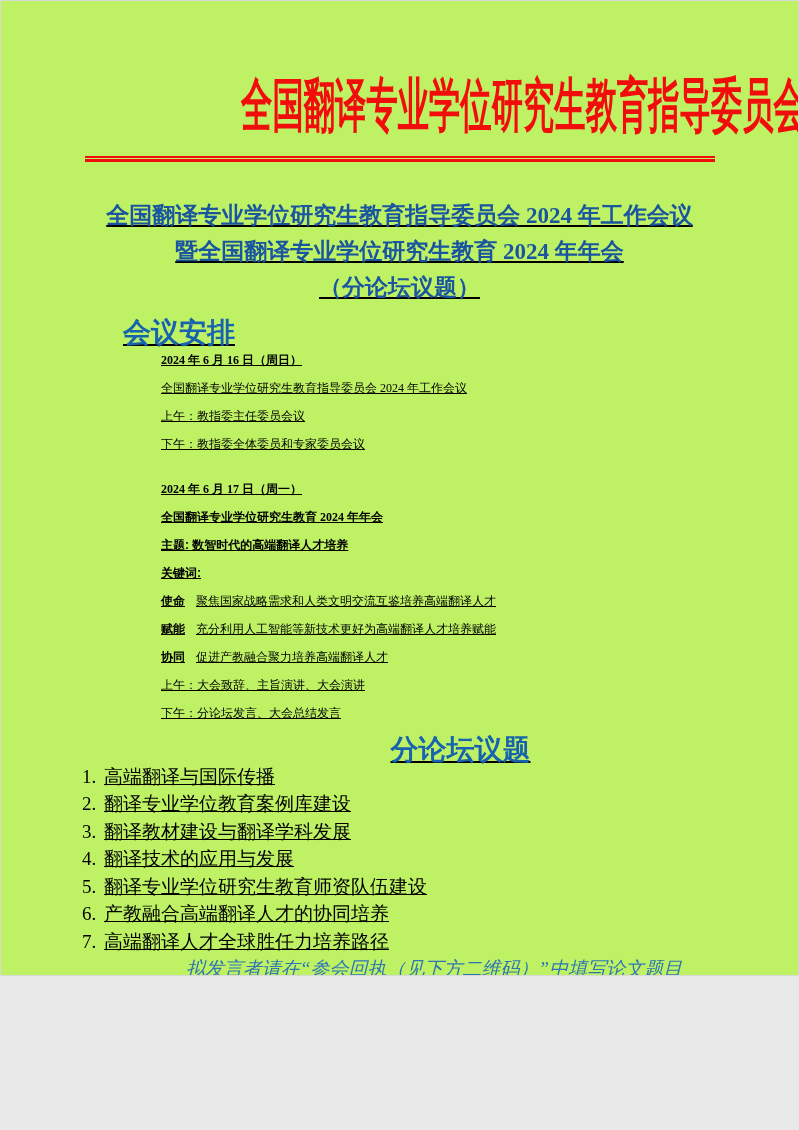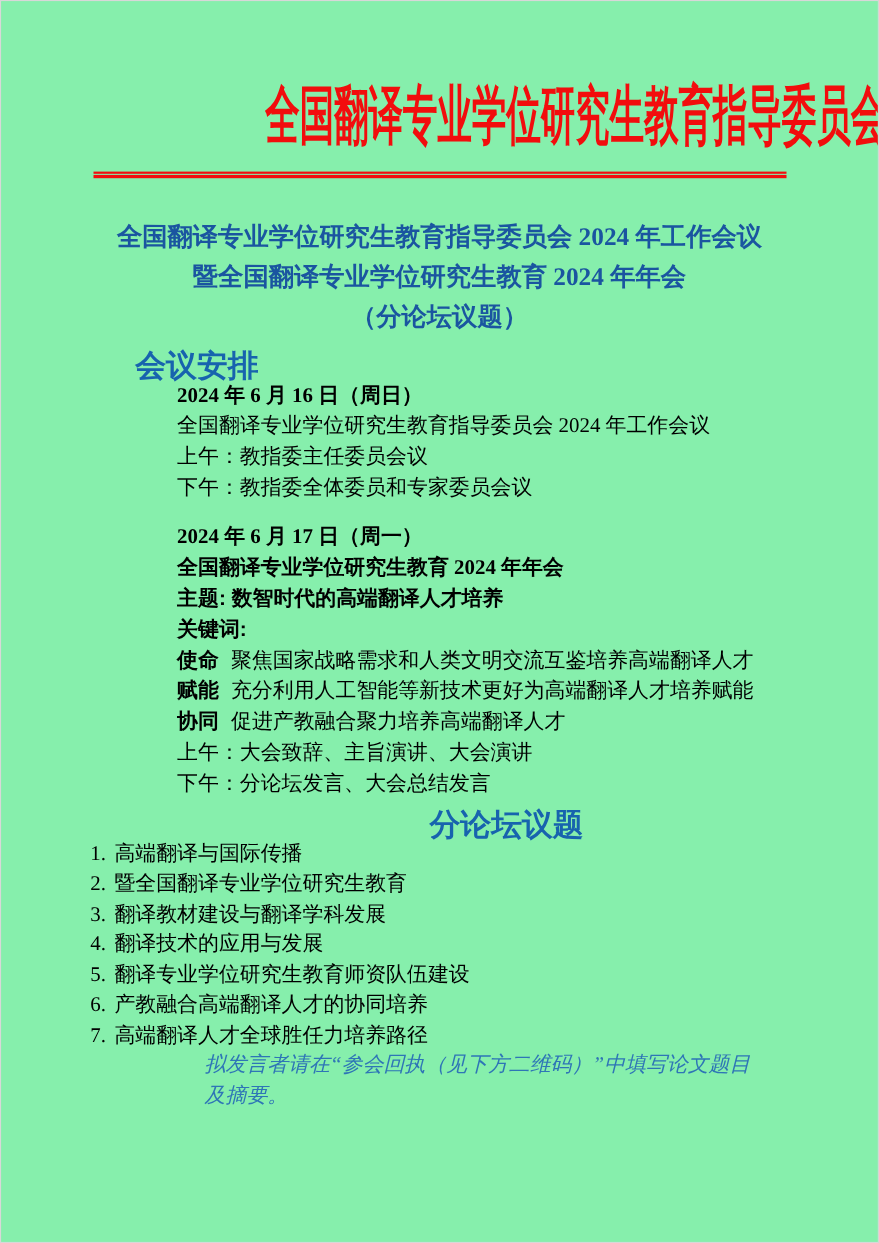--- a/index.html
+++ b/index.html
@@ -1,23 +1,24 @@
 <!DOCTYPE html>
 <html lang="zh"><head>
 <meta charset="utf-8">
 <title>全国翻译专业学位研究生教育指导委员会 2024 年工作会议（二号通知）</title>
 <style>
   * { margin:0; padding:0; box-sizing:border-box; }
   html,body { background:#e9e9e9; }
   .page {
-    width:799px; height:1130px; margin:0 auto;
-    background:#86efac; position:relative; overflow:hidden;
+    width:799px; height:976px; margin:0 auto;
+    background:#bef264; position:relative; overflow:hidden;
     font-family:"Liberation Serif","DejaVu Serif",serif;
     color:#000;
     border:1px solid #d8d8d8;
+    text-decoration:underline;
   }
   
   .org-header { margin-top:70px; text-align:center; }
   .org-name {
     display:inline-block; white-space:nowrap;
     font-size:58px; line-height:1.2; font-weight:bold;
     color:#f20d0d;
     transform:scaleX(0.54); transform-origin:center;
     font-family:"Liberation Serif","DejaVu Serif",serif;
   }
@@ -35,21 +36,21 @@
   
   .section-heading {
     margin:14px 0 0 122px;
     font-family:"Liberation Sans","DejaVu Sans",sans-serif;
     font-weight:bold; font-size:28px; line-height:26px;
     color:#1763ae;
   }
   .section-heading.forum { margin-top:10px;text-align:center; }
 
   
-  .content { margin-left:160px; margin-right:70px; font-size:19px; line-height:28px; }
+  .content { margin-left:160px; margin-right:70px; font-size:12px; line-height:28px; }
   .line { white-space:nowrap; }
   .bold { font-weight:bold; }
   .bold-sans { font-weight:bold; font-family:"Liberation Sans","DejaVu Sans",sans-serif; }
   .gap { height:17px; }
 
   .kw-term {
     font-weight:bold;
     font-family:"Liberation Sans","DejaVu Sans",sans-serif;
     margin-right:11px;
   }
@@ -116,21 +117,21 @@
     <div class="line">下午：分论坛发言、大会总结发言</div>
   </div>
 
   <div class="section-heading forum">分论坛议题</div>
 
   <div class="topics">
     <div class="topic-row">
       <span class="topic-num">1.</span><span>高端翻译与国际传播</span>
     </div>
     <div class="topic-row">
-      <span class="topic-num">2.</span><span>暨全国翻译专业学位研究生教育</span>
+      <span class="topic-num">2.</span><span>翻译专业学位教育案例库建设</span>
     </div>
     <div class="topic-row">
       <span class="topic-num">3.</span><span>翻译教材建设与翻译学科发展</span>
     </div>
     <div class="topic-row">
       <span class="topic-num">4.</span><span>翻译技术的应用与发展</span>
     </div>
     <div class="topic-row">
       <span class="topic-num">5.</span><span>翻译专业学位研究生教育师资队伍建设</span>
     </div>

